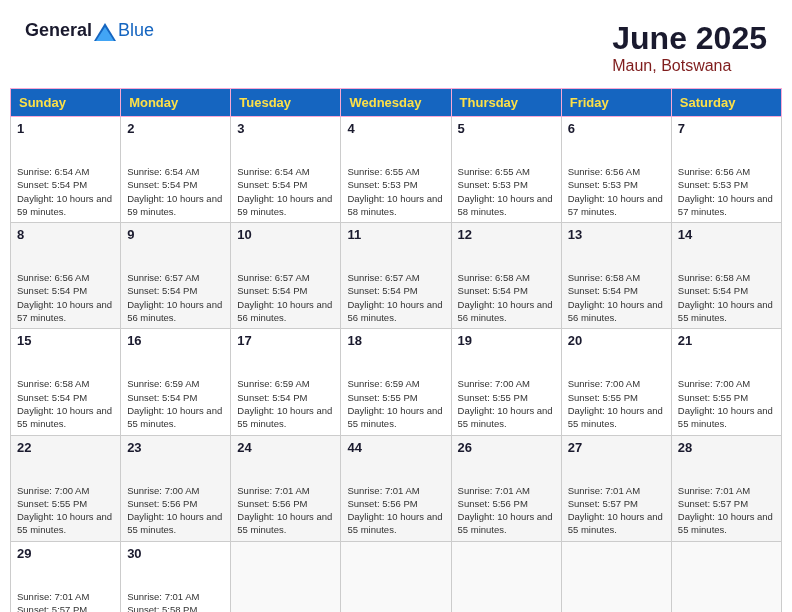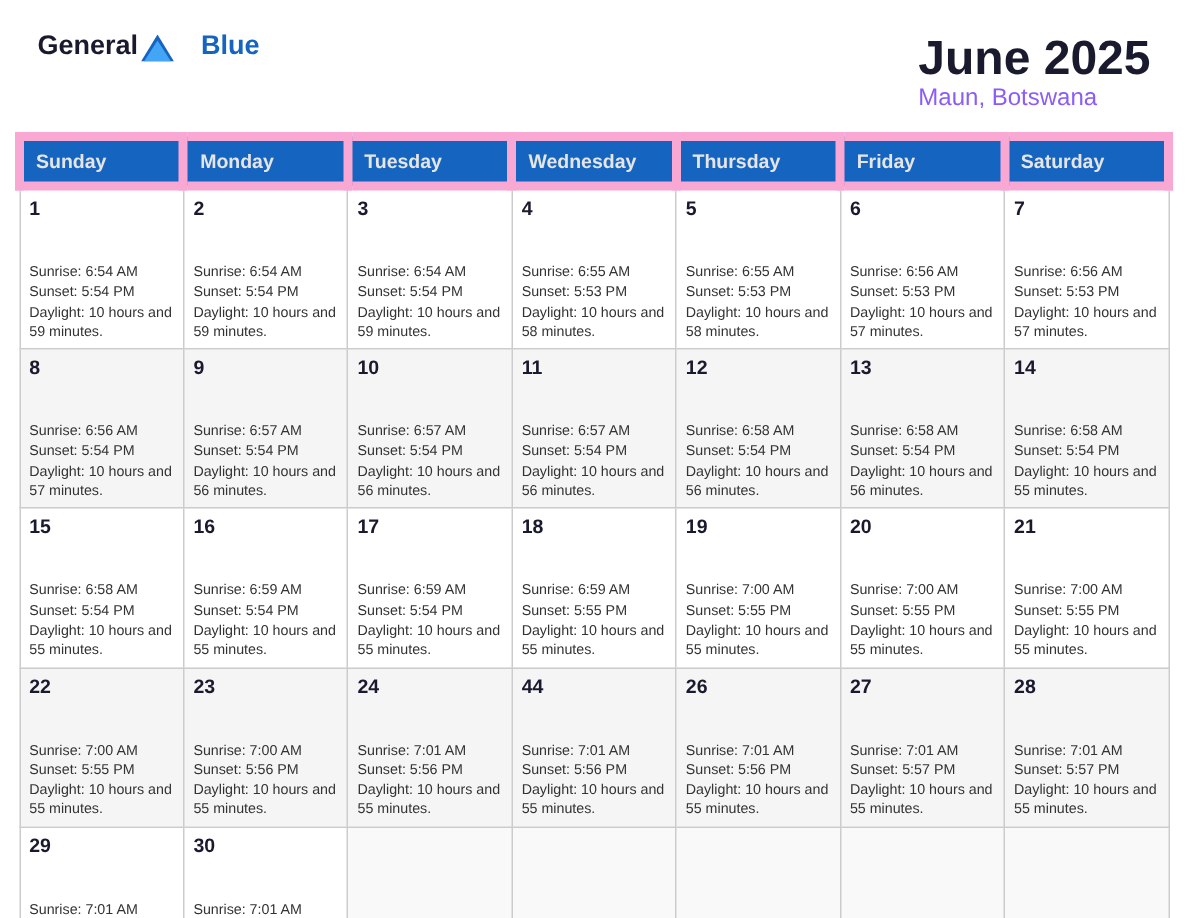--- a/index.html
+++ b/index.html
@@ -22,34 +22,34 @@
     }
     .title-section {
     }
     .month-title {
       font-size: 32px;
       font-weight: bold;
       color: #1a1a2e;
     }
     .location-title {
       font-size: 16px;
-      color: #8b5cf6;
+      color: #7f1d1d;
     }
     .calendar {
       width: 100%;
       border-collapse: collapse;
       margin-top: 8px;
     }
     .calendar th {
       background-color: #1565c0;
-      color: #e5e5e5;
+      color: #fde047;
       text-align: left;
       padding: 6px 8px;
       font-size: 13px;
-      border: 6px solid #f9a8d4;
+      border: 1px solid #f9a8d4;
     }
     .calendar td {
       border: 1px solid #ccc;
       vertical-align: top;
       padding: 4px 6px;
       width: calc(100% / 7);
       min-height: 80px;
       background: #fff;
     }
     .calendar tr:nth-child(even) td {
@@ -77,21 +77,21 @@
 
 <div class="header">
   <div class="logo">
     <div>
       <span style="font-size:18px;font-weight:bold;color:#1a1a2e;">General</span><svg width="22" height="18" viewBox="0 0 22 18" style="vertical-align:middle;margin:0 2px;">
         <polygon points="11,0 22,18 0,18" fill="#1565c0"></polygon>
         <polygon points="11,4 20,18 2,18" fill="#42a5f5"></polygon>
       </svg>
     </div>
     <div>
-      <span style="font-size:18px;font-weight:bold;color:#1565c0;margin-left:16px;">Blue</span>
+      <span style="font-size:18px;font-weight:normal;color:#1565c0;margin-left:0;">Blue</span>
     </div>
   </div>
   <div class="title-section">
     <div class="month-title">June 2025</div>
     <div class="location-title">Maun, Botswana</div>
   </div>
 </div>
 
 <table class="calendar">
   <thead>

